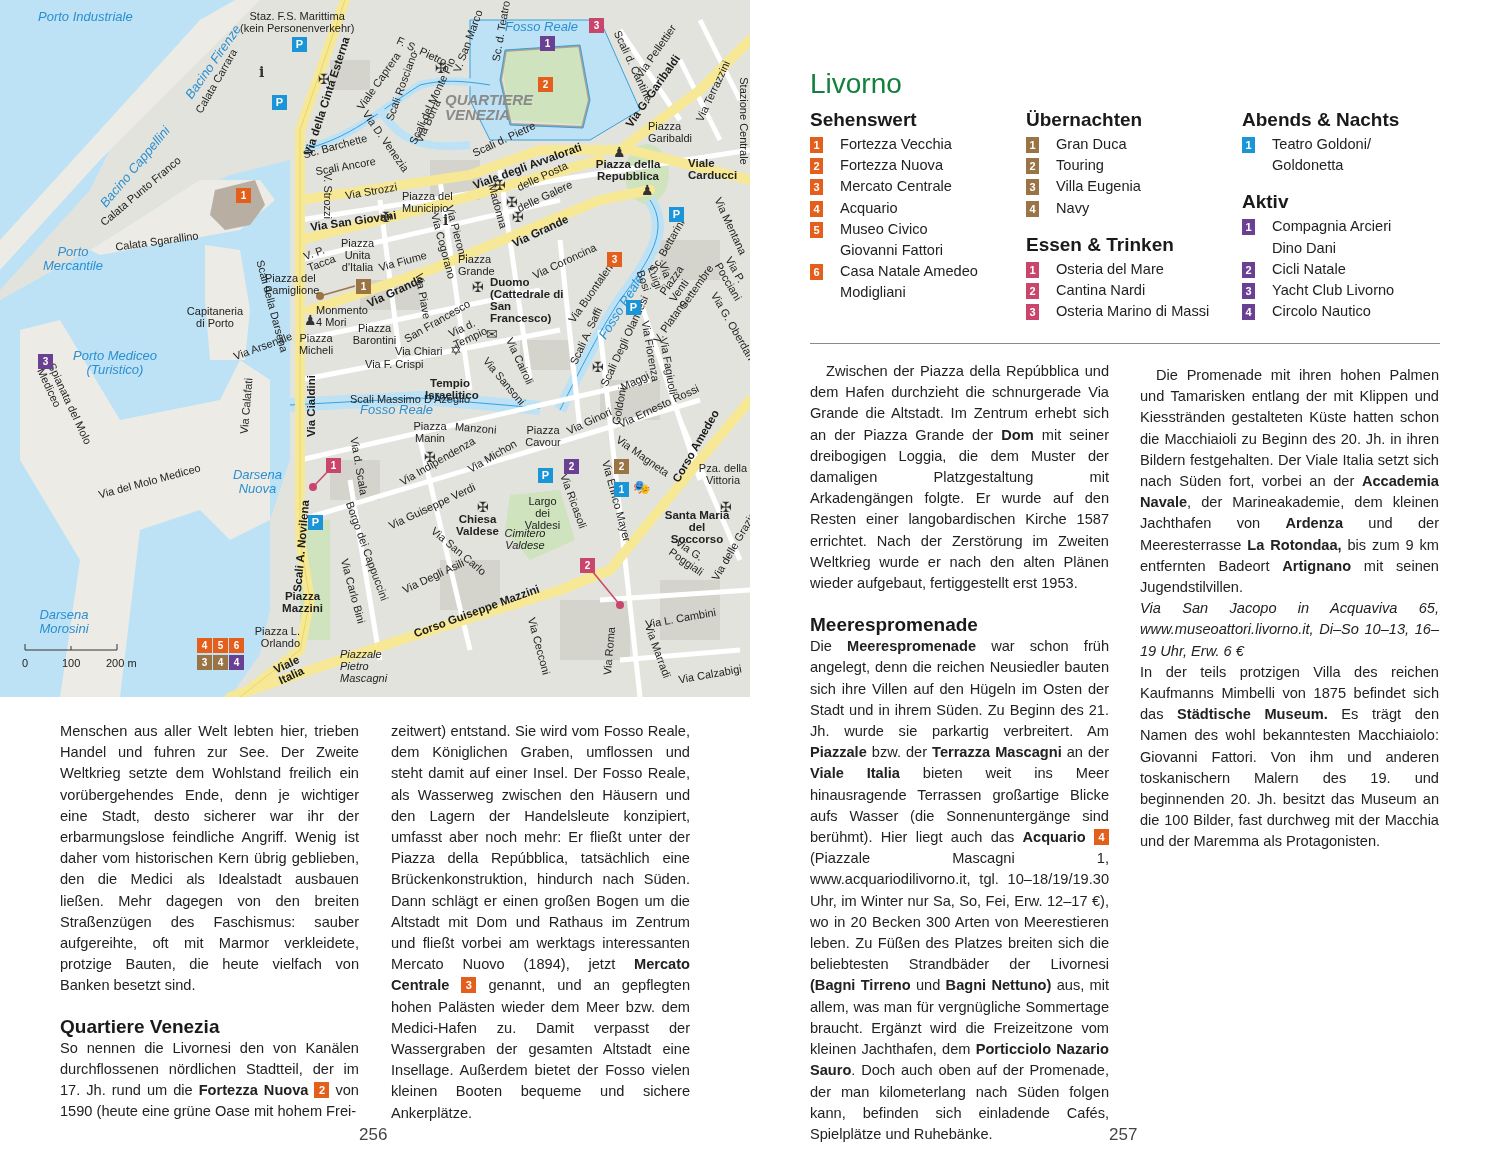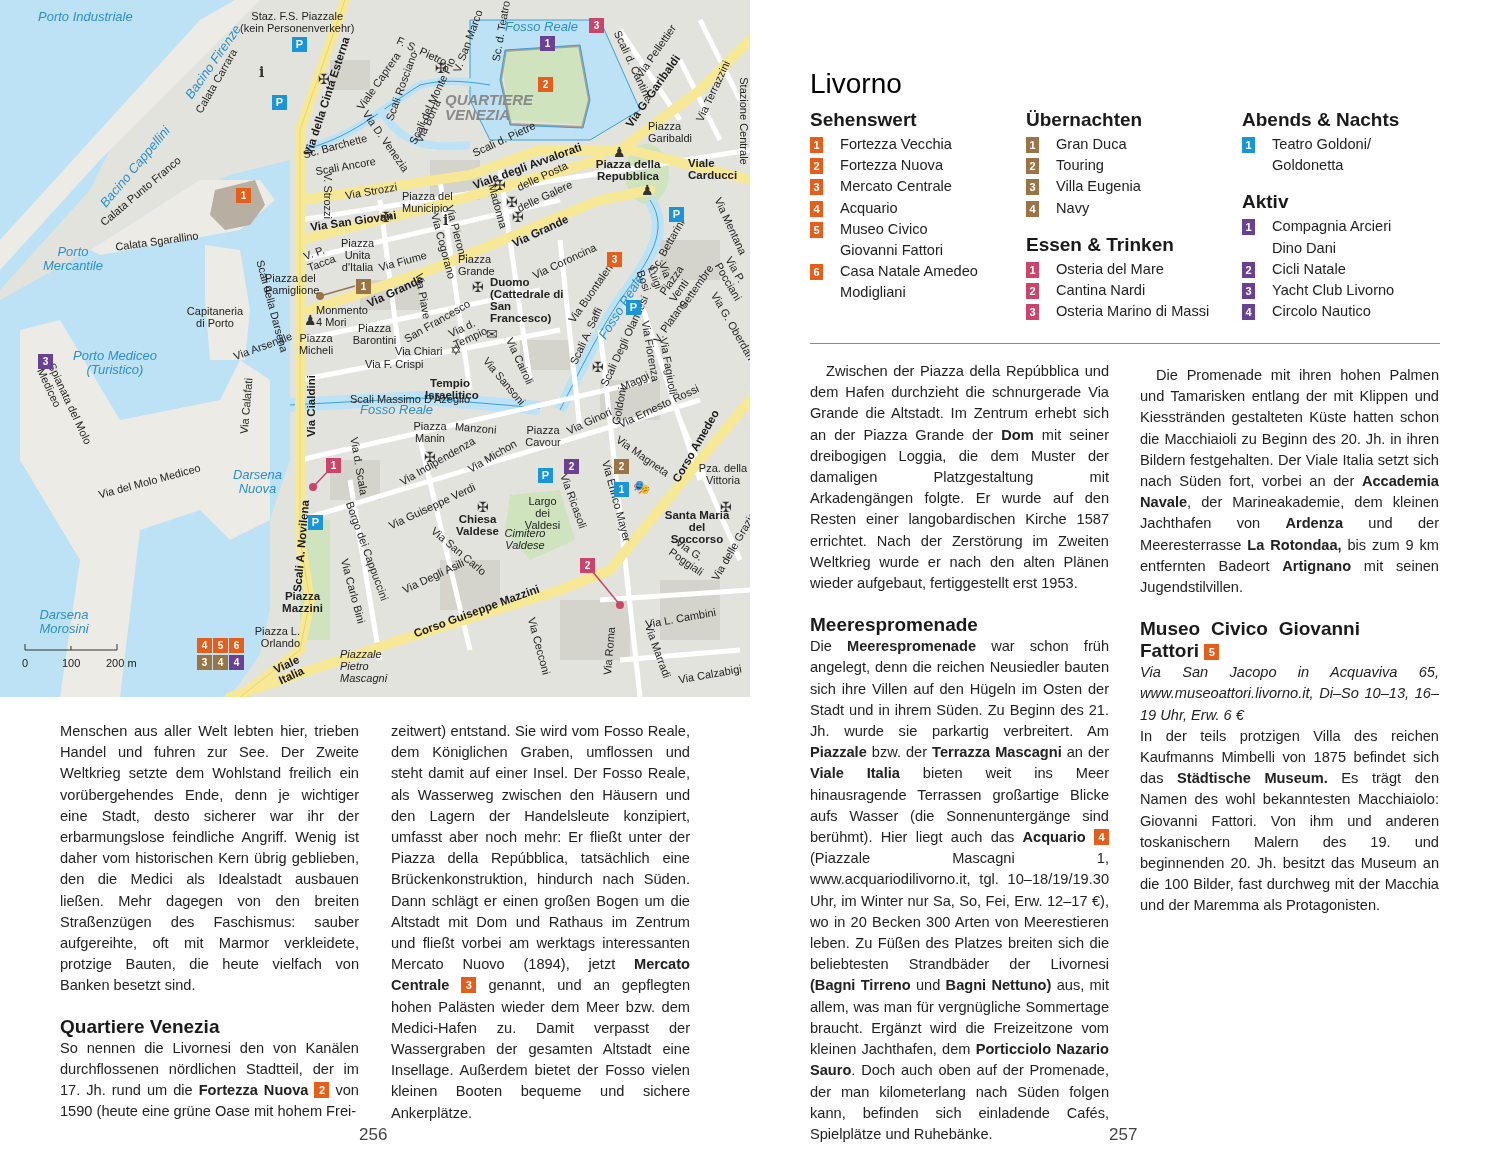--- a/index.html
+++ b/index.html
@@ -28,21 +28,21 @@
   .txt { position:absolute; font-size:14.6px; line-height:21.2px; text-align:justify; color:#222; }
   .txt b { font-weight:bold; }
   .txt p { margin:0; }
   .indent { text-indent:16px; }
   .h2 { font-size:19px; font-weight:bold; line-height:22px; color:#1a1a1a; margin:0; }
   .info { font-style:italic; }
   .ib { display:inline-block; width:15px; height:16px; line-height:16px; color:#fff; font-size:11px;
         font-weight:bold; text-align:center; vertical-align:1px; font-style:normal; }
   .pagenum { position:absolute; font-size:17px; color:#444; }
   
-  #legend-title { position:absolute; left:810px; top:68px; font-size:28px; color:#000000; }
+  #legend-title { position:absolute; left:810px; top:68px; font-size:28px; color:#15803d; }
   .lcol { position:absolute; top:108px; }
   .lcol h3 { margin:0 0 2px 0; font-size:19px; font-weight:bold; line-height:24px; color:#1a1a1a; }
   .lrow { position:relative; padding-left:30px; font-size:14.6px; line-height:21.2px; color:#222; }
   .lrow .lb { position:absolute; left:0; top:3px; width:13px; height:16px; line-height:16px; color:#fff;
               font-size:11px; font-weight:bold; text-align:center; }
   .lsep { position:absolute; left:810px; top:343px; width:630px; height:1px; background:#8a8a8a; }
 </style>
 </head>
 <body>
 
@@ -144,21 +144,21 @@
   <div class="ml water" style="left:38px;top:245px;width:70px;white-space:normal;">Porto Mercantile</div>
   <div class="ml water" style="left:70px;top:325px;width:90px;white-space:normal;margin-top:24px;">Porto Mediceo (Turistico)</div>
   <div class="ml water" style="left:230px;top:468px;width:55px;white-space:normal;">Darsena Nuova</div>
   <div class="ml water" style="left:34px;top:608px;width:60px;white-space:normal;">Darsena Morosini</div>
   <div class="ml water" style="left:505px;top:20px;">Fosso Reale</div>
   <div class="ml water" style="left:360px;top:403px;">Fosso Reale</div>
   <div class="ml water" style="left:585px;top:300px;transform:rotate(-58deg);">Fosso Reale</div>
   <div class="ml quarter" style="left:445px;top:92px;width:70px;white-space:normal;">QUARTIERE VENEZIA</div>
 
   <div class="ml center" style="left:240px;top:10px;">
-      <div>Staz. F.S. Piazzale</div>
+      <div>Staz. F.S. Marittima</div>
       <div>(kein Personenverkehr)</div>
     </div>
   <div class="ml" style="left:180px;top:75px;transform:rotate(-60deg);">Calata Carrara</div>
   <div class="ml" style="left:90px;top:185px;transform:rotate(-40deg);">Calata Punto Franco</div>
   <div class="ml" style="left:115px;top:235px;transform:rotate(-8deg);">Calata Sgarallino</div>
   <div class="ml center" style="left:185px;top:305px;width:60px;white-space:normal;">Capitaneria di Porto</div>
   <div class="ml" style="left:225px;top:300px;transform:rotate(75deg);">Scali della Darsena</div>
   <div class="ml" style="left:265px;top:272px;width:55px;white-space:normal;">Piazza del Pamiglione</div>
   <div class="ml" style="left:316px;top:304px;width:50px;white-space:normal;">Monmento 4 Mori</div>
   <div class="ml center" style="left:296px;top:332px;width:40px;white-space:normal;">Piazza Micheli</div>
@@ -365,18 +365,17 @@
 <div class="lsep"></div>
 
 <div class="txt" style="left:810px;top:361px;width:299px;">
   <p class="indent"><span>Zwischen der Piazza della Repúbblica und dem Hafen durchzieht die schnurgerade Via Grande die Altstadt. Im Zentrum erhebt sich an der Piazza Grande der </span><b>Dom</b><span> mit seiner dreibogigen Loggia, die dem Muster der damaligen Platzgestaltung mit Arkadengängen folgte. Er wurde auf den Resten einer langobardischen Kirche 1587 errichtet. Nach der Zerstörung im Zweiten Weltkrieg wurde er nach den alten Plänen wieder aufgebaut, fertiggestellt erst 1953.</span></p>
   <h2 class="h2" style="margin-top:20px;">Meerespromenade</h2>
   <p><span>Die </span><b>Meerespromenade</b><span> war schon früh angelegt, denn die reichen Neusiedler bauten sich ihre Villen auf den Hügeln im Osten der Stadt und in ihrem Süden. Zu Beginn des 21. Jh. wurde sie parkartig verbreitert. Am </span><b>Piazzale</b><span> bzw. der </span><b>Terrazza Mascagni</b><span> an der </span><b>Viale Italia</b><span> bieten weit ins Meer hinausragende Terrassen großartige Blicke aufs Wasser (die Sonnenuntergänge sind berühmt). Hier liegt auch das </span><b>Acquario</b> <span class="ib b-orange">4</span><span> (Piazzale Mascagni 1, www.acquariodilivorno.it, tgl. 10–18/19/19.30 Uhr, im Winter nur Sa, So, Fei, Erw. 12–17 €), wo in 20 Becken 300 Arten von Meerestieren leben. Zu Füßen des Platzes breiten sich die beliebtesten Strandbäder der Livornesi </span><b>(Bagni Tirreno</b><span> und </span><b>Bagni Nettuno)</b><span> aus, mit allem, was man für vergnügliche Sommertage braucht. Ergänzt wird die Freizeitzone vom kleinen Jachthafen, dem </span><b>Porticciolo Nazario Sauro</b><span>. Doch auch oben auf der Promenade, der man kilometerlang nach Süden folgen kann, befinden sich einladende Cafés, Spielplätze und Ruhebänke.</span></p>
 </div>
 
 <div class="txt" style="left:1140px;top:365px;width:299px;">
   <p class="indent"><span>Die Promenade mit ihren hohen Palmen und Tamarisken entlang der mit Klippen und Kiesstränden gestalteten Küste hatten schon die Macchiaioli zu Beginn des 20. Jh. in ihren Bildern festgehalten. Der Viale Italia setzt sich nach Süden fort, vorbei an der </span><b>Accademia Navale</b><span>, der Marineakademie, dem kleinen Jachthafen von </span><b>Ardenza</b><span> und der Meeresterrasse </span><b>La Rotondaa,</b><span> bis zum 9 km entfernten Badeort </span><b>Artignano</b><span> mit seinen Jugendstilvillen.</span></p>
-  <h2 class="h2" style="margin-top:20px;width:220px;"><span>Museo Civico Giovanni Fattori</span> <span class="ib b-orange">5</span></h2>
   <p class="info">Via San Jacopo in Acquaviva 65, www.museoattori.livorno.it, Di–So 10–13, 16–19 Uhr, Erw. 6 €</p>
   <p><span>In der teils protzigen Villa des reichen Kaufmanns Mimbelli von 1875 befindet sich das </span><b>Städtische Museum.</b><span> Es trägt den Namen des wohl bekanntesten Macchiaiolo: Giovanni Fattori. Von ihm und anderen toskanischern Malern des 19. und beginnenden 20. Jh. besitzt das Museum an die 100 Bilder, fast durchweg mit der Macchia und der Maremma als Protagonisten.</span></p>
 </div>
 
 <div class="pagenum" style="left:1109px;top:1125px;">257</div>
 
 </body></html>

